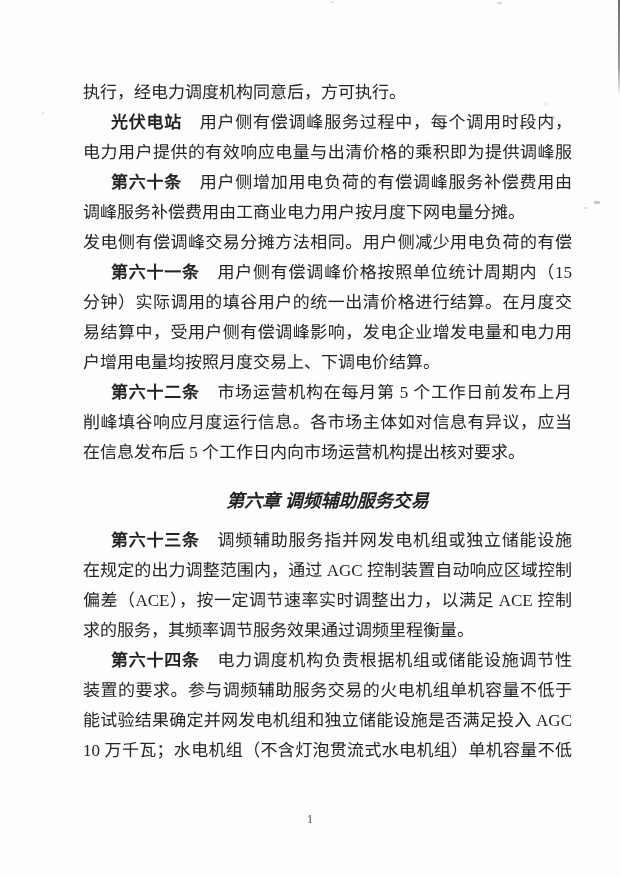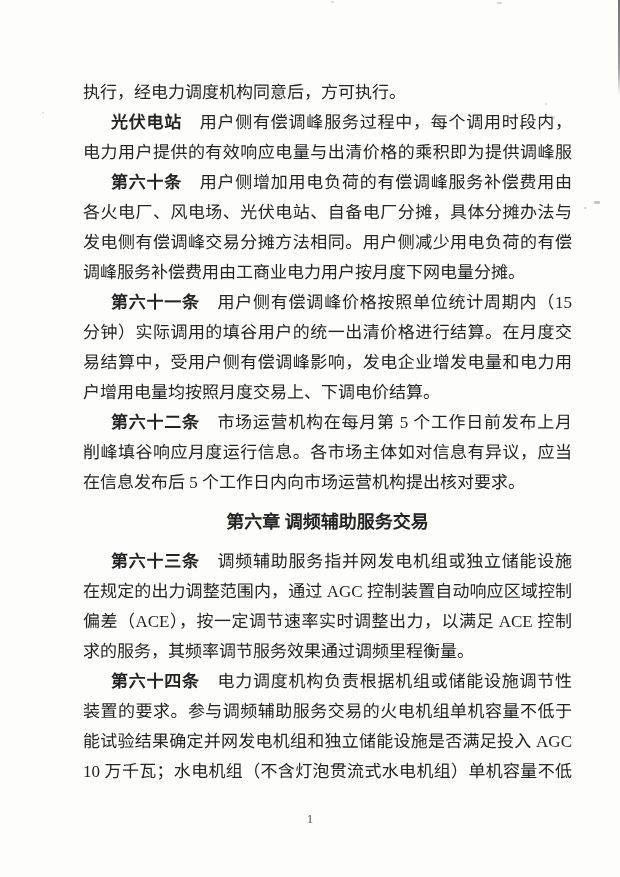--- a/index.html
+++ b/index.html
@@ -38,23 +38,24 @@
     text-indent: 28px;
   }
   .article-label {
     font-weight: bold;
   }
   .chapter-heading {
     font-size: 18px;
     font-weight: bold;
     line-height: 30px;
     height: 30px;
-    margin: 9px 0 10px 0;
+    margin: 18px 0 10px 0;
     text-align: center;
     text-align-last: center;
+    font-style: italic;
   }
   .page-number {
     position: absolute;
     top: 811px;
     left: 0;
     width: 100%;
     text-align: center;
     font-size: 13px;
     color: #555;
   }
@@ -84,23 +85,22 @@
 </style>
 </head>
 <body>
 
 <div class="page">
   <div class="content" id="doc-content">
       <div class="line final">执行，经电力调度机构同意后，方可执行。</div>
       <div class="line indent"><span class="article-label">光伏电站</span>　用户侧有偿调峰服务过程中，每个调用时段内，</div>
       <div class="line">电力用户提供的有效响应电量与出清价格的乘积即为提供调峰服</div>
       <div class="line indent"><span class="article-label">第六十条</span>　用户侧增加用电负荷的有偿调峰服务补偿费用由</div>
-      <div class="line">各火电厂、风电场、光伏电站、自备电厂分摊，具体分摊办法与</div>
+      <div class="line final">调峰服务补偿费用由工商业电力用户按月度下网电量分摊。</div>
       <div class="line">发电侧有偿调峰交易分摊方法相同。用户侧减少用电负荷的有偿</div>
-      <div class="line final">调峰服务补偿费用由工商业电力用户按月度下网电量分摊。</div>
       <div class="line indent"><span class="article-label">第六十一条</span>　用户侧有偿调峰价格按照单位统计周期内（15</div>
       <div class="line">分钟）实际调用的填谷用户的统一出清价格进行结算。在月度交</div>
       <div class="line">易结算中，受用户侧有偿调峰影响，发电企业增发电量和电力用</div>
       <div class="line final">户增用电量均按照月度交易上、下调电价结算。</div>
       <div class="line indent"><span class="article-label">第六十二条</span>　市场运营机构在每月第 5 个工作日前发布上月</div>
       <div class="line">削峰填谷响应月度运行信息。各市场主体如对信息有异议，应当</div>
       <div class="line final">在信息发布后 5 个工作日内向市场运营机构提出核对要求。</div>
       <div class="chapter-heading">第六章 调频辅助服务交易</div>
       <div class="line indent"><span class="article-label">第六十三条</span>　调频辅助服务指并网发电机组或独立储能设施</div>
       <div class="line">在规定的出力调整范围内，通过 AGC 控制装置自动响应区域控制</div>

